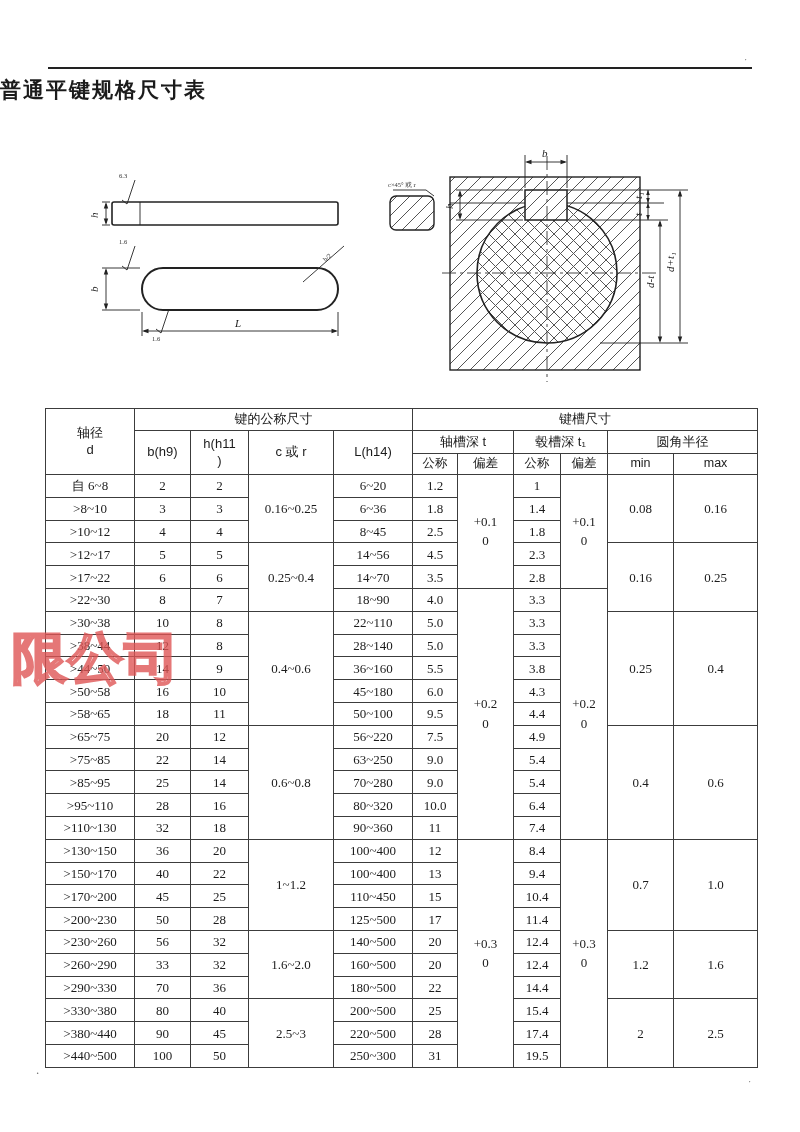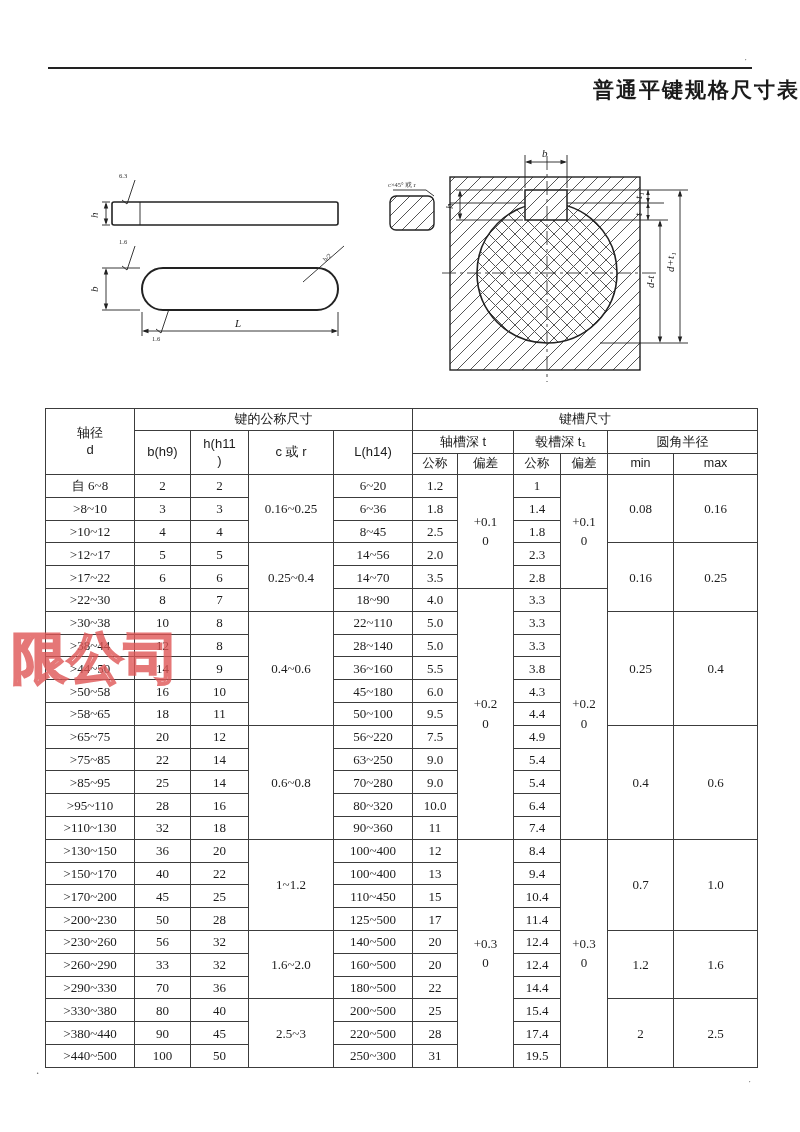--- a/index.html
+++ b/index.html
@@ -1,19 +1,19 @@
 <!DOCTYPE html>
 <html><head>
 <meta charset="utf-8">
 <style>
   html,body{margin:0;padding:0;background:#ffffff;}
   .page{position:relative;width:800px;height:1132px;background:#fff;overflow:hidden;
         font-family:"Liberation Serif","DejaVu Serif",serif;color:#1b1b1b;}
   .top-rule{position:absolute;left:48px;top:67px;width:704px;height:2px;background:#222;}
-  .doc-title{position:absolute;left:0;top:76px;width:100%;text-align:right;
+  .doc-title{position:absolute;left:0;top:76px;width:100%;text-align:left;
         font-family:"Liberation Sans","DejaVu Sans",sans-serif;
         font-weight:700;font-size:21px;letter-spacing:2px;}
   .artifact{position:absolute;color:#777;font-size:10px;}
   .a-tr{left:744px;top:54px;}
   .a-bl{left:36px;top:1062px;font-size:13px;}
   .a-br{left:748px;top:1076px;}
 
   
   .drawings{position:absolute;left:60px;top:130px;}
   .dim{font-family:"Liberation Serif","DejaVu Serif",serif;font-style:italic;
@@ -233,21 +233,21 @@
             <td>8~45</td>
             <td>2.5</td>
             <td>1.8</td>
           </tr>
           <tr>
             <td>&gt;12~17</td>
             <td>5</td>
             <td>5</td>
             <td rowspan="3">0.25~0.4</td>
             <td>14~56</td>
-            <td>2.0</td>
+            <td>4.5</td>
             <td>2.3</td>
             <td rowspan="3">0.16</td>
             <td rowspan="3">0.25</td>
           </tr>
           <tr>
             <td>&gt;17~22</td>
             <td>6</td>
             <td>6</td>
             <td>14~70</td>
             <td>3.5</td>

